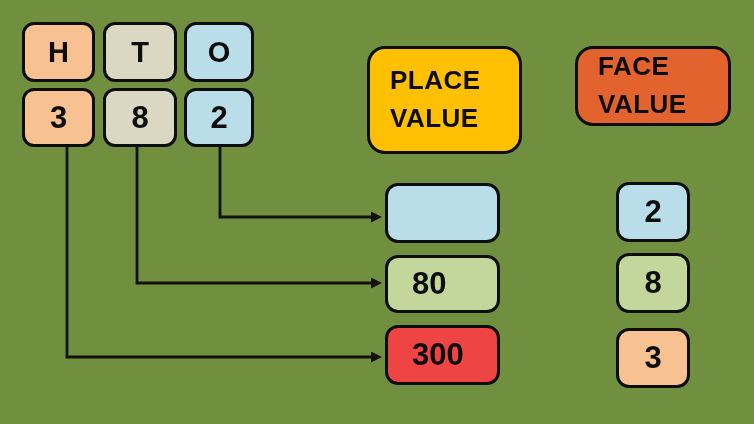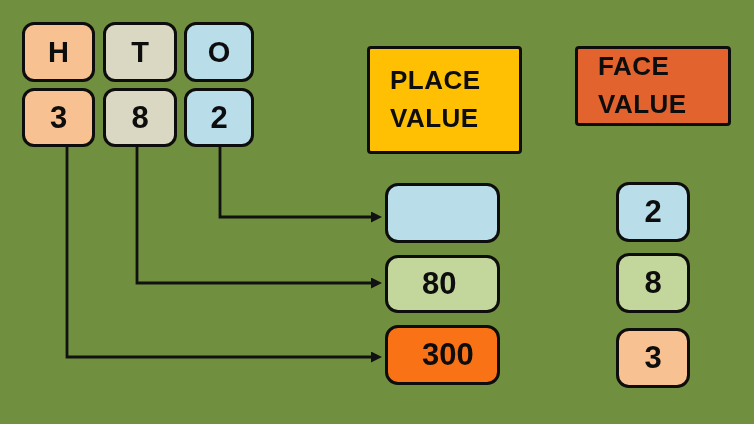--- a/index.html
+++ b/index.html
@@ -24,34 +24,34 @@
     display: flex;
     align-items: center;
     justify-content: center;
   }
   .cell {
     border-radius: 12px;
     font-size: 29px;
   }
   .cell.digit { font-size: 31px; }
   .header-box {
-    border-radius: 4px;
+    border-radius: 18px;
     font-size: 26px;
     line-height: 1.45;
     justify-content: flex-start;
     padding-left: 20px;
     letter-spacing: 0.5px;
   }
   .result {
     border-radius: 13px;
     font-size: 31px;
   }
   .result.left-text {
     justify-content: flex-start;
-    padding-left: 34px;
+    padding-left: 24px;
     text-align: right;
   }
 </style>
 </head>
 <body>
 
 <div class="canvas" style="background-color: rgb(113, 144, 63);">
 
   <svg class="connectors" viewBox="0 0 754 424" xmlns="http://www.w3.org/2000/svg">
     <defs>
@@ -81,19 +81,19 @@
 
   <div class="box header-box" style="left: 575px; top: 46px; width: 156px; height: 80px; background-color: rgb(226, 99, 45);">
     <div>
       <div>FACE</div>
       <div>VALUE</div>
     </div>
   </div>
 
   <div class="box result left-text" style="left: 385px; top: 183px; width: 115px; height: 60px; background-color: rgb(185, 221, 233);"></div>
   <div class="box result left-text" style="left: 385px; top: 255px; width: 115px; height: 58px; background-color: rgb(195, 214, 155);">80</div>
-  <div class="box result left-text" style="left: 385px; top: 325px; width: 115px; height: 60px; background-color: #f97316;">300</div>
+  <div class="box result left-text" style="left: 385px; top: 325px; width: 115px; height: 60px; background-color: #ef4444;">300</div>
 
   <div class="box result" style="left: 616px; top: 182px; width: 74px; height: 60px; background-color: rgb(185, 221, 233);">2</div>
   <div class="box result" style="left: 616px; top: 253px; width: 74px; height: 60px; background-color: rgb(195, 214, 155);">8</div>
   <div class="box result" style="left: 616px; top: 328px; width: 74px; height: 60px; background-color: rgb(248, 193, 145);">3</div>
 
 </div>
 
 </body></html>

